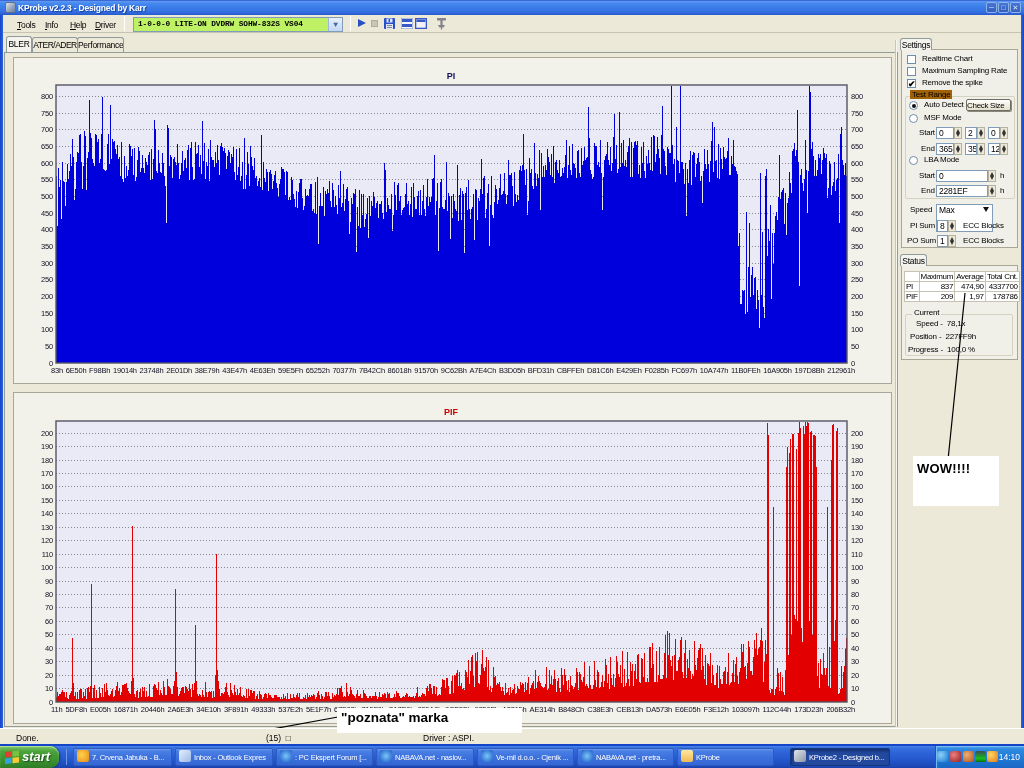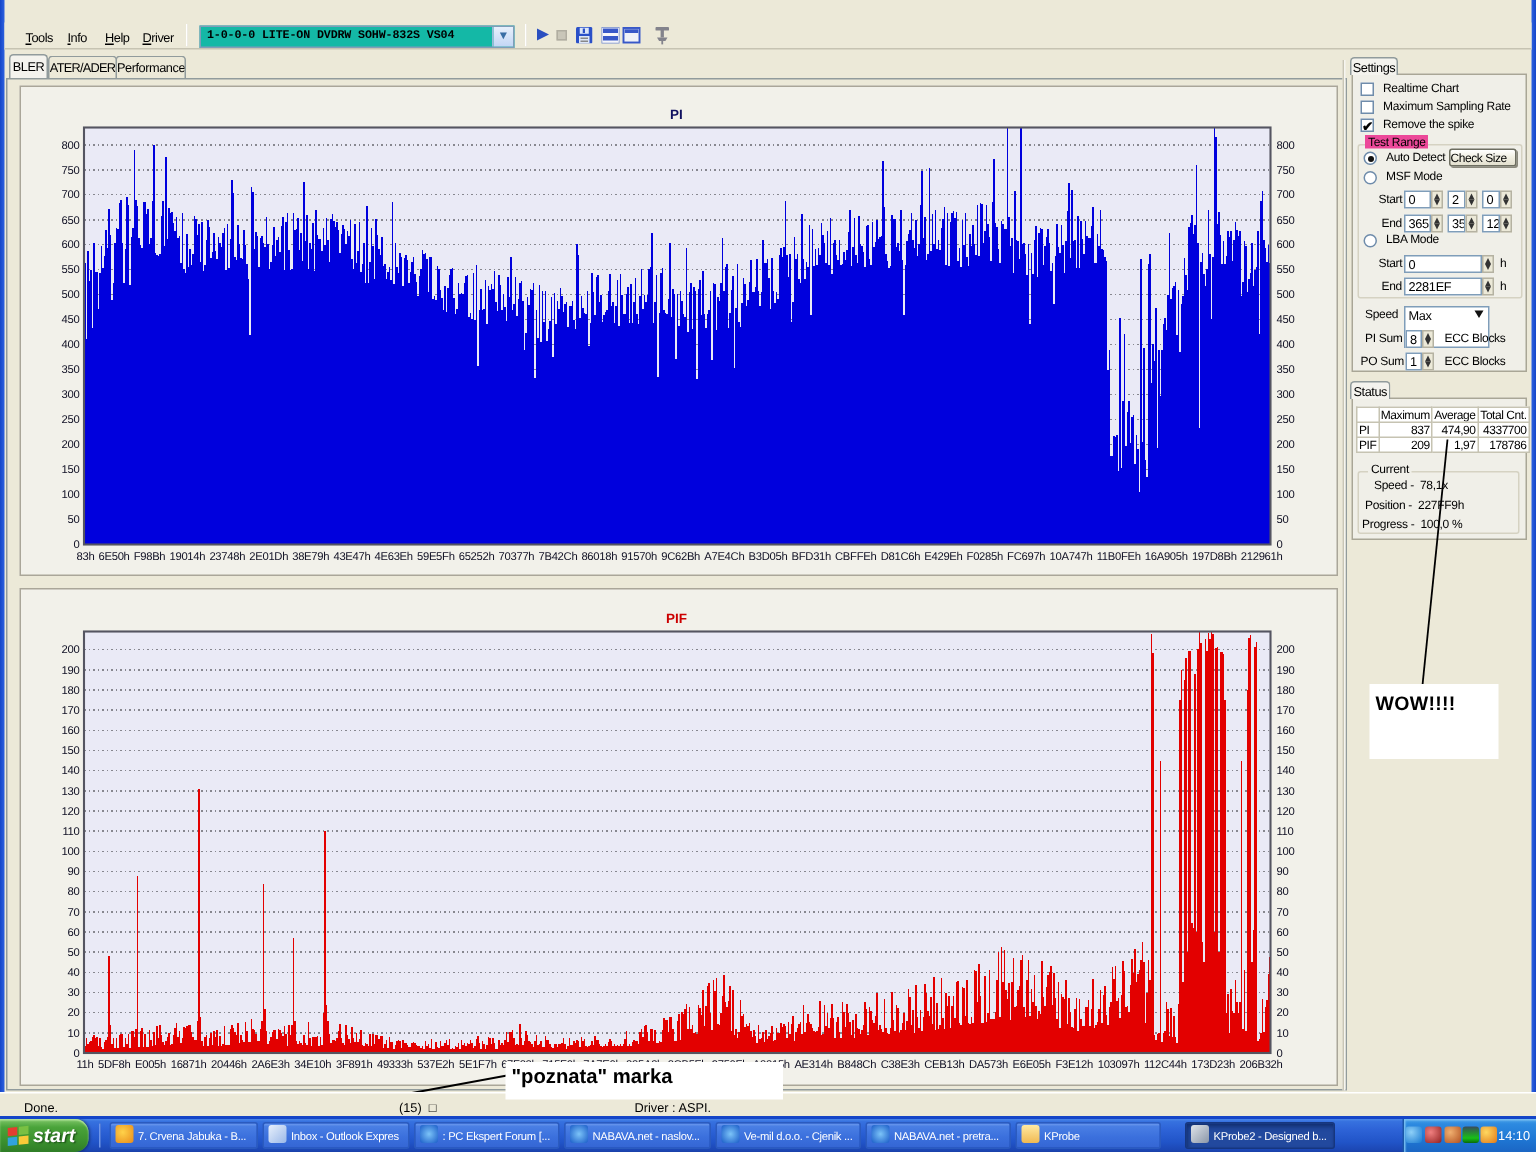--- a/index.html
+++ b/index.html
@@ -7,21 +7,21 @@
 
 #win{position:absolute;left:0;top:0;width:1024px;height:746px;background:#ece9d8}
 #titlebar{position:absolute;left:0;top:0;width:1024px;height:15px;background:linear-gradient(180deg,#2a53c8 0%,#5a96f2 10%,#4488ee 25%,#3a7ce8 50%,#3671e2 78%,#2b60d4 94%,#2458c8 100%)}
 #titlebar .ttext{position:absolute;left:18px;top:3px;color:#fff;font-size:8.5px;font-weight:bold;text-shadow:1px 1px 1px #1040a0;letter-spacing:-0.2px}
 #titlebar .ticon{position:absolute;left:5px;top:2px;width:11px;height:11px;background:linear-gradient(135deg,#dfe5ee 0%,#9aa7bb 55%,#6c7f9d 100%);border-radius:2px;border:1px solid #5a708e}
 .capbtn{position:absolute;top:2px;width:11px;height:11px;border-radius:2px;border:1px solid #8fb2e8;color:#d8e6f8;font-size:7px;line-height:9px;text-align:center}
 
 #menubar{position:absolute;left:3px;top:15px;width:1018px;height:18px;background:#ece9d8;border-bottom:1px solid #c6c3b2}
 .mitem{position:absolute;top:5px;font-size:8.5px;color:#000;letter-spacing:-0.3px}
 
-#devcombo{position:absolute;left:130px;top:2px;width:210px;height:15px;background:#14b8a6;border:1px solid #7f9db9;font-family:"Liberation Mono",monospace;font-weight:bold;font-size:7.8px;line-height:13px;padding-left:4px;letter-spacing:-0.1px;white-space:nowrap;overflow:hidden}
+#devcombo{position:absolute;left:130px;top:2px;width:210px;height:15px;background:#bef264;border:1px solid #7f9db9;font-family:"Liberation Mono",monospace;font-weight:bold;font-size:7.8px;line-height:13px;padding-left:4px;letter-spacing:-0.1px;white-space:nowrap;overflow:hidden}
 #devcombo .cbtn{position:absolute;right:0px;top:0px;width:14px;height:14px;background:linear-gradient(180deg,#e8f0fc,#c0d4f4);border-left:1px solid #9db9d9;color:#3a6ea5;font-size:8px;text-align:center;line-height:13px}
 
 .tab{position:absolute;font-size:8.5px;letter-spacing:-0.3px;color:#000;text-align:center;background:#ece9d8;border:1px solid #919b9c;border-bottom:none;border-radius:3px 3px 0 0;white-space:nowrap;overflow:hidden}
 .tabactive{background:#f4f3ee;z-index:3}
 #mainpanel{position:absolute;left:4px;top:52px;width:894px;height:675px;background:#ece9d8;border:1px solid #919b9c}
 .chartpanel{position:absolute;background:#f2f1ea;border:1px solid #aaa699}
 
 .rtab{position:absolute;font-size:11px;background:#f4f3ee;border:1px solid #919b9c;border-bottom:none;border-radius:3px 3px 0 0;text-align:center;z-index:2}
 .rpanel{position:absolute;background:#f0efe8;border:1px solid #a9a696}
 .cb{position:absolute;width:9px;height:9px;background:#fff;border:1px solid #6f8cab}
@@ -47,20 +47,27 @@
 #tray{position:absolute;right:0;top:0;width:89px;height:22px;background:linear-gradient(180deg,#4ba0e8 0%,#2d8ae0 15%,#1f77d4 60%,#1b66c4 100%);border-left:1px solid #1a57a8;box-shadow:inset 1px 1px 1px #7cc1f2}
 #clock{position:absolute;right:4px;top:6px;color:#fff;font-size:8.5px}
 .trayicn{position:absolute;top:5px;width:11px;height:11px;border-radius:2px}
 svg{display:block}
 </style></head>
 <body>
 <div id="win">
   <div class="abs" style="left:0;top:0;width:3px;height:746px;background:linear-gradient(90deg,#1445c8,#2e62e0)"></div>
   <div class="abs" style="left:1021px;top:0;width:3px;height:746px;background:linear-gradient(90deg,#2e62e0,#1445c8)"></div>
   <div class="abs" style="left:0;top:744px;width:1024px;height:2px;background:#1445c8;z-index:9"></div>
+  <div id="titlebar">
+    <div class="ticon"></div>
+    <div class="ttext">KProbe v2.2.3 - Designed by Karr</div>
+    <div class="capbtn" style="left:986px;background:linear-gradient(180deg,#4576d6,#3560bc)">─</div>
+    <div class="capbtn" style="left:998px;background:linear-gradient(180deg,#4576d6,#3560bc)">□</div>
+    <div class="capbtn" style="left:1010px;background:linear-gradient(180deg,#4576d6,#3560bc)">✕</div>
+  </div>
   <div id="menubar">
     <span class="mitem" style="left:14px"><u>T</u>ools</span>
     <span class="mitem" style="left:42px"><u>I</u>nfo</span>
     <span class="mitem" style="left:67px"><u>H</u>elp</span>
     <span class="mitem" style="left:92px"><u>D</u>river</span>
     <div class="abs" style="left:121px;top:1px;width:1px;height:15px;background:#c8c5b4;border-right:1px solid #fff"></div>
     <div id="devcombo">1-0-0-0 LITE-ON DVDRW SOHW-832S  VS04<div class="cbtn">▼</div></div>
     <div class="abs" style="left:347px;top:1px;width:1px;height:15px;background:#c8c5b4;border-right:1px solid #fff"></div>
 
     <div class="abs" style="left:355px;top:4px;width:0;height:0;border-top:4.5px solid transparent;border-bottom:4.5px solid transparent;border-left:8px solid #2a4fc0"></div>
@@ -292,21 +299,21 @@
   <div class="rpanel" style="left:901px;top:49px;width:117px;height:199px"></div>
 
   <div class="cb" style="left:907px;top:55px"></div>
     <span class="lbl" style="left:922px;top:54px">Realtime Chart</span>
   <div class="cb" style="left:907px;top:67px"></div>
     <span class="lbl" style="left:922px;top:66px">Maximum Sampling Rate</span>
   <div class="cb" style="left:907px;top:79px;font:bold 9px 'Liberation Sans';text-align:center;line-height:9px">✔</div>
     <span class="lbl" style="left:922px;top:78px">Remove the spike</span>
 
   <div class="gbox" style="left:905px;top:96px;width:110px;height:103px"></div>
-  <span class="lbl" style="left:910px;top:90px;background:#ec4899;padding:0 2px">Test Range</span>
+  <span class="lbl" style="left:910px;top:90px;background:#a16207;padding:0 2px">Test Range</span>
   <div class="rb" style="left:909px;top:101px"></div>
     <div class="abs" style="left:912px;top:104px;width:4px;height:4px;border-radius:50%;background:#111"></div>
   <span class="lbl" style="left:924px;top:100px">Auto Detect</span>
   <div class="btn" style="left:966px;top:99px;width:45px;height:12px;line-height:11px">Check Size</div>
   <div class="rb" style="left:909px;top:114px"></div>
     <span class="lbl" style="left:924px;top:113px">MSF Mode</span>
 
   <span class="lbl" style="left:919px;top:128px">Start</span>
   <div class="field" style="left:936px;top:127px;width:18px;height:12px;line-height:10px">0</div>
     <div class="spin" style="left:954px;top:127px;height:12px"></div>

